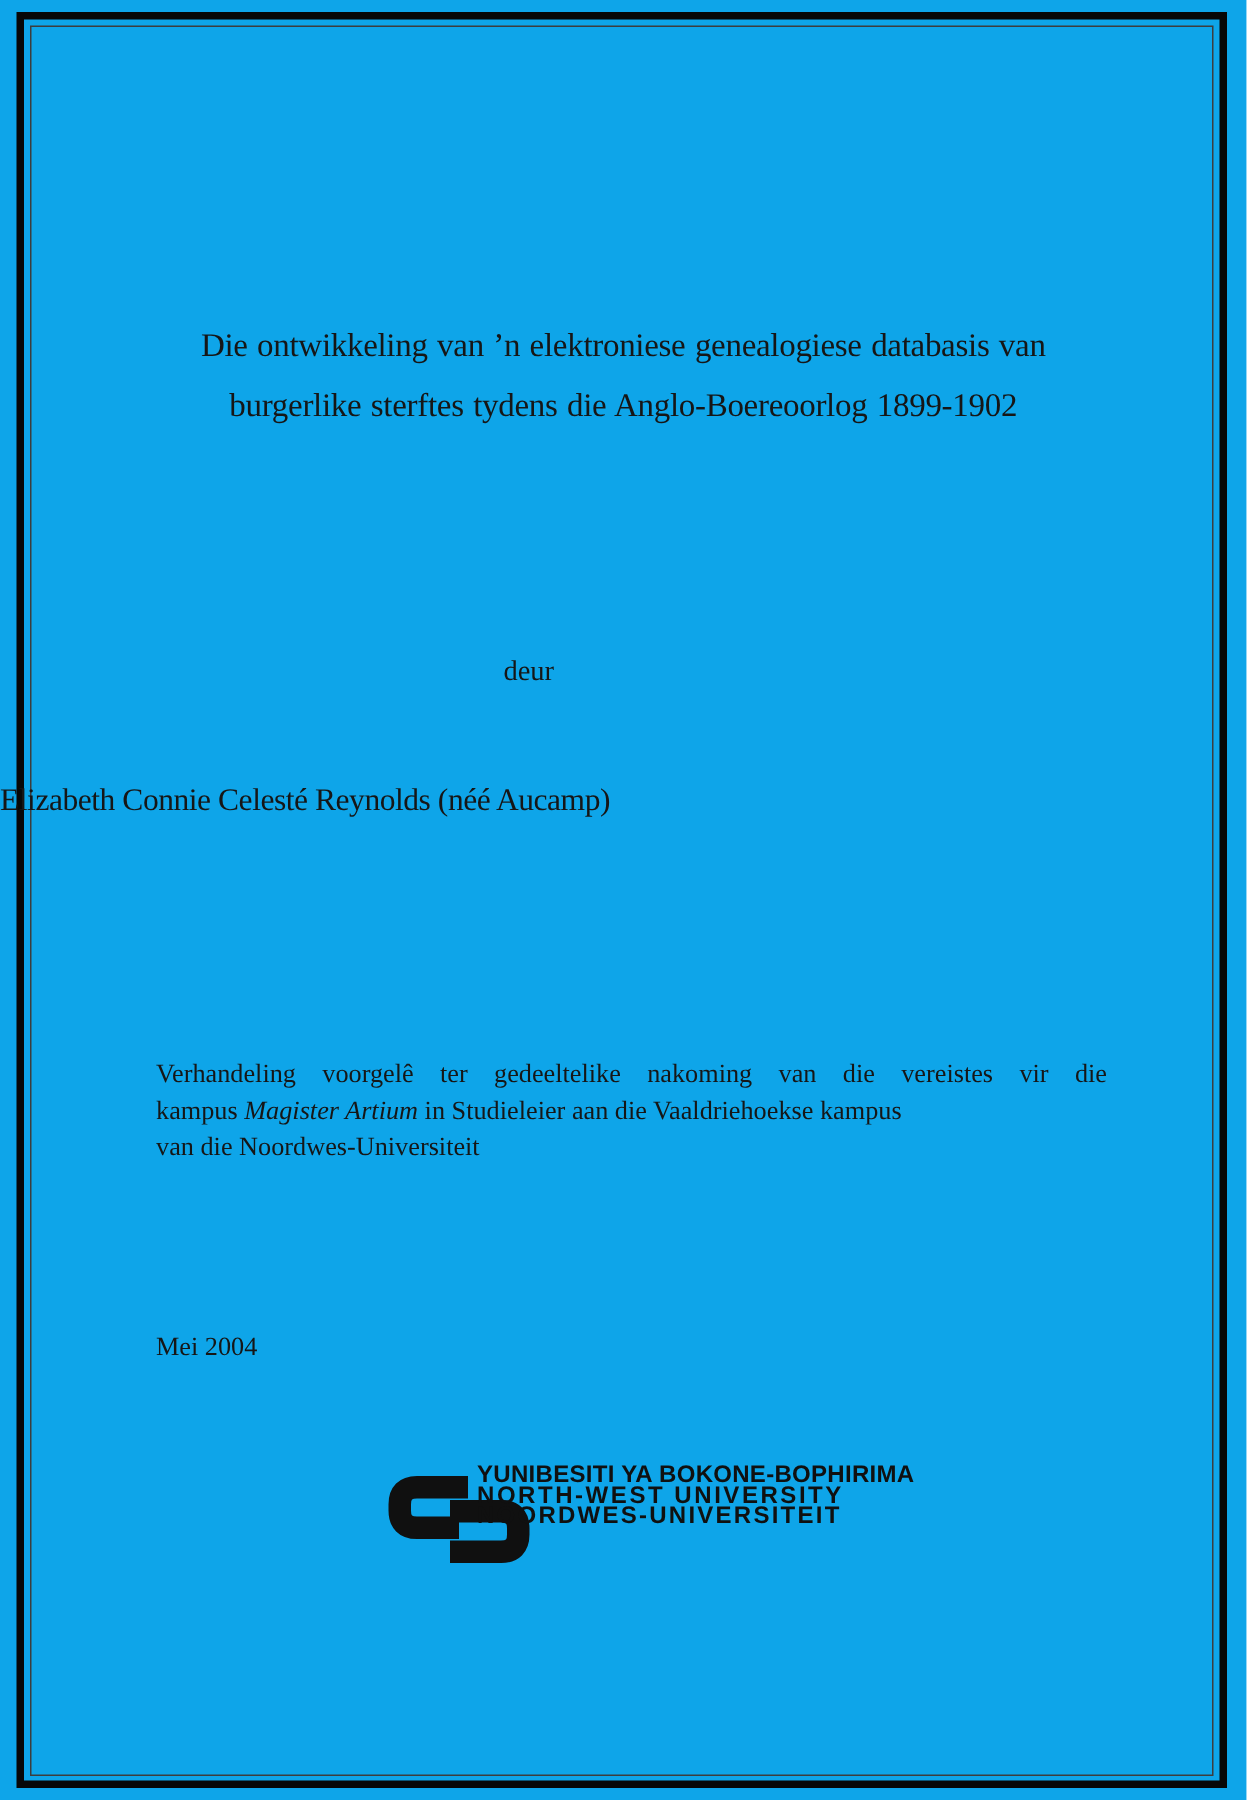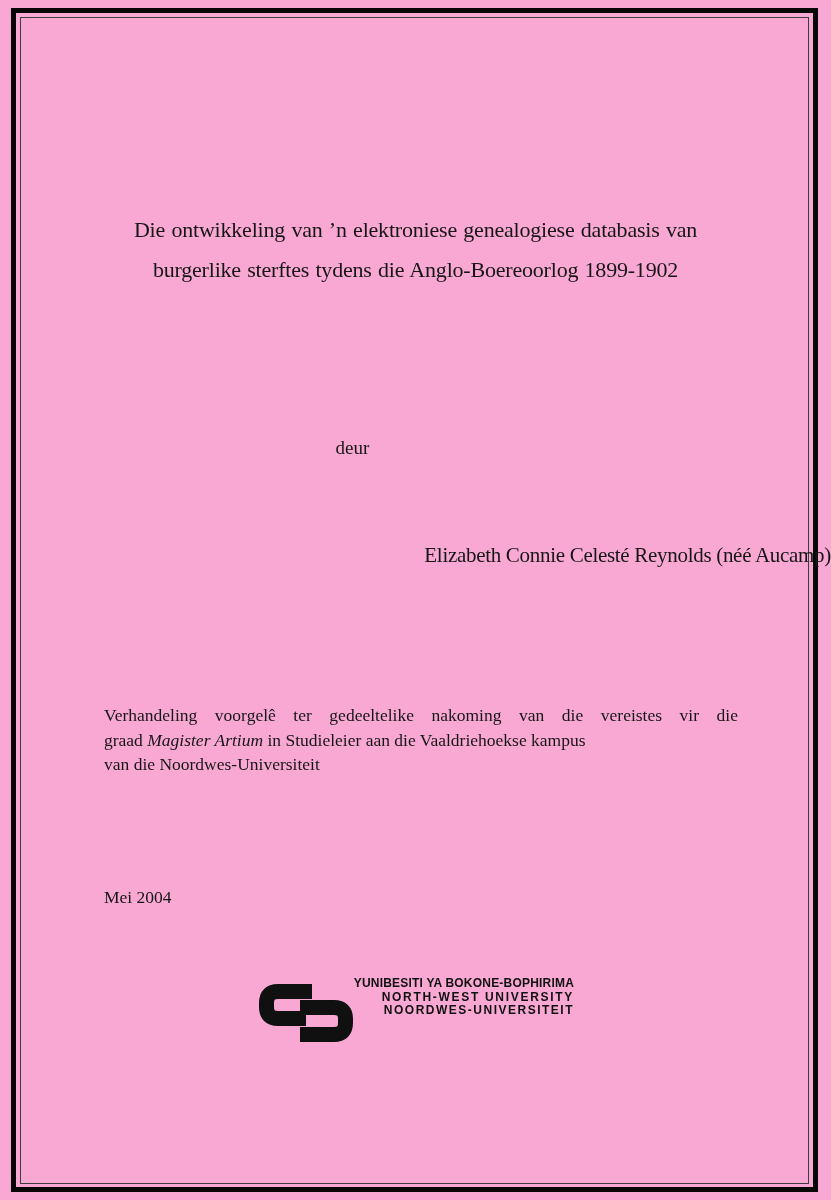--- a/index.html
+++ b/index.html
@@ -1,19 +1,19 @@
 <!DOCTYPE html>
 <html><head>
 <meta charset="utf-8">
 <style>
   html,body { margin:0; padding:0; background:#ffffff; }
   #doc {
     position:relative;
     width:831px; height:1200px;
-    background:#f9a8d4;
+    background:#0ea5e9;
     font-family:"Liberation Serif", serif;
     color:#161616;
     overflow:hidden;
   }
   
   .frame-outer {
     position:absolute; left:11px; right:13px; top:8px; bottom:8px;
     border:5px solid #070707;
   }
   .frame-inner {
@@ -23,41 +23,41 @@
   .title {
     position:absolute; top:210px; left:0; width:831px;
     text-align:center; font-size:22px; line-height:40px;
     letter-spacing:-0.2px; word-spacing:1px; white-space:nowrap;
   }
   .byline {
     position:absolute; top:436px; left:0; width:705px;
     text-align:center; font-size:19px; line-height:24px;
   }
   .author {
-    position:absolute; top:542px; left:0; width:831px;
-    text-align:right; font-size:21px; line-height:26px; letter-spacing:-0.3px;
+    position:absolute; top:520px; left:0; width:831px;
+    text-align:left; font-size:21px; line-height:26px; letter-spacing:-0.3px;
   }
   .declaration {
     position:absolute; top:659px; left:104px; width:634px;
     font-size:17.5px; line-height:24.5px;
   }
   .declaration .just { text-align:justify; text-align-last:justify;margin-top:44px; }
   .declaration em { font-style:italic; }
   .supervisor-block {
     position:absolute; top:885px; left:104px;
     font-size:17.5px; line-height:24.5px;
   }
   .logo-mark {
     position:absolute; left:256px; top:975px; width:100px; height:76px;
   }
   .logo-text {
     position:absolute; left:318px; top:977px; width:256px;
-    text-align:right; white-space:nowrap;
+    text-align:left; white-space:nowrap;
     font-family:"Liberation Sans", sans-serif;
-    font-weight:bold; font-size:12px; line-height:13.5px; color:#101010;
+    font-weight:bold; font-size:16px; line-height:13.5px; color:#101010;
   }
   .logo-text .lt1 { letter-spacing:0.2px; }
   .logo-text .lt2 { letter-spacing:1.7px; }
   .logo-text .lt3 { letter-spacing:1.5px; }
 </style>
 </head>
 <body>
 
 <div id="doc">
 
@@ -68,21 +68,21 @@
     <div>Die ontwikkeling van ’n elektroniese genealogiese databasis van</div>
     <div>burgerlike sterftes tydens die Anglo-Boereoorlog 1899-1902</div>
   </div>
 
   <div class="byline">deur</div>
 
   <div class="author">Elizabeth Connie Celesté Reynolds (néé Aucamp)</div>
 
   <div class="declaration">
     <div class="just">Verhandeling voorgelê ter gedeeltelike nakoming van die vereistes vir die</div>
-    <div><span>graad </span><em>Magister Artium</em><span> in Studieleier aan die Vaaldriehoekse kampus</span></div>
+    <div><span>kampus </span><em>Magister Artium</em><span> in Studieleier aan die Vaaldriehoekse kampus</span></div>
     <div>van die Noordwes-Universiteit</div>
   </div>
 
   <div class="supervisor-block">
     <div>Mei 2004</div>
   </div>
 
   <svg class="logo-mark" viewBox="0 0 100 74" xmlns="http://www.w3.org/2000/svg" aria-hidden="true">
     <path d="M 56 15.5 H 22 Q 10.5 15.5 10.5 27 V 31 Q 10.5 42.5 22 42.5 H 50" fill="none" stroke="#101010" stroke-width="15"></path>
     <path d="M 44 31.5 H 78 Q 89.5 31.5 89.5 43 V 47 Q 89.5 58.5 78 58.5 H 44" fill="none" stroke="#101010" stroke-width="15"></path>

